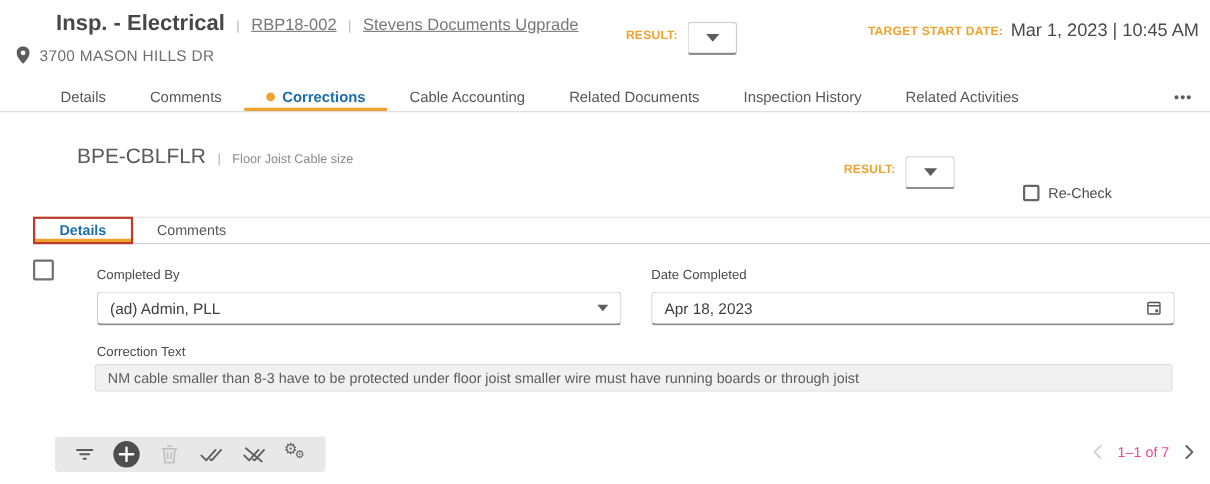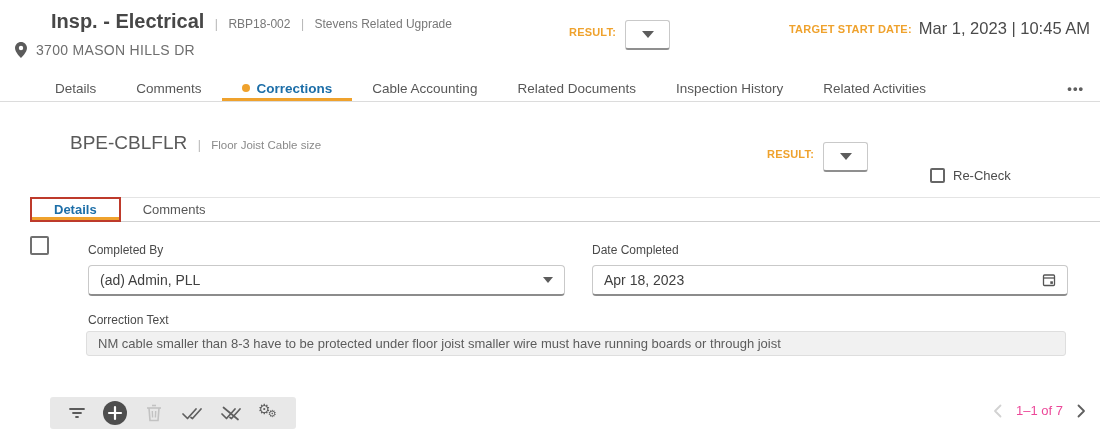--- a/index.html
+++ b/index.html
@@ -5,21 +5,21 @@
   * { margin:0; padding:0; box-sizing:border-box; }
   html,body { background:#fff; }
   body { font-family:"Liberation Sans","DejaVu Sans",sans-serif; }
   .app { position:relative; width:1100px; height:440px; background:#fff; overflow:hidden; }
 
   
   .header { position:absolute; top:0; left:0; right:0; height:75px; }
   .title-row { position:absolute; left:15px; top:10px; white-space:nowrap; }
   .page-title { font-size:20px; font-weight:600; color:#474747;margin-left:36px; }
   .title-sep { font-size:12px; color:#b5b5b5; margin:0 6px; }
-  .title-meta { font-size:12px; color:#787878; }
+  .title-meta { font-size:15px; color:#787878;text-decoration:underline; }
   .address-row { position:absolute; left:15px; top:42px; display:flex; align-items:center; gap:9px; }
   .address-text { font-size:14px; color:#6e6e6e; letter-spacing:.3px; }
 
   .result-block { position:absolute; display:flex; align-items:flex-start; gap:9px;margin-left:12px; }
   .result-top { left:557px; top:20px; }
   .result-label { font-size:11px; font-weight:700; color:#efa22d; margin-top:6px; letter-spacing:.2px; }
   .dd-box { width:45px; height:30px; background:#fff; border:1px solid #c9c9c9; border-bottom:2px solid #8f8f8f;
             border-radius:3px; display:flex; align-items:center; justify-content:center; cursor:pointer; }
   .caret { width:0; height:0; border-left:6px solid transparent; border-right:6px solid transparent; border-top:7px solid #5c5c5c; }
 
@@ -87,21 +87,21 @@
 <body>
 
 <div class="app">
 
   <div class="header">
     <div class="title-row">
       <span class="page-title">Insp. - Electrical</span>
       <span class="title-sep">|</span>
       <span class="title-meta">RBP18-002</span>
       <span class="title-sep">|</span>
-      <span class="title-meta">Stevens Related Ugprade</span>
+      <span class="title-meta">Stevens Documents Ugprade</span>
     </div>
     <div class="address-row">
       <span>
         <svg width="12" height="16" viewBox="0 0 12 16">
             <path d="M6 0C2.7 0 0 2.7 0 6c0 4.4 6 10 6 10s6-5.6 6-10C12 2.7 9.3 0 6 0zm0 8.2A2.2 2.2 0 1 1 6 3.8a2.2 2.2 0 0 1 0 4.4z" fill="#5b5b5b"></path>
           </svg>
       </span>
       <span class="address-text">3700 MASON HILLS DR</span>
     </div>
 

